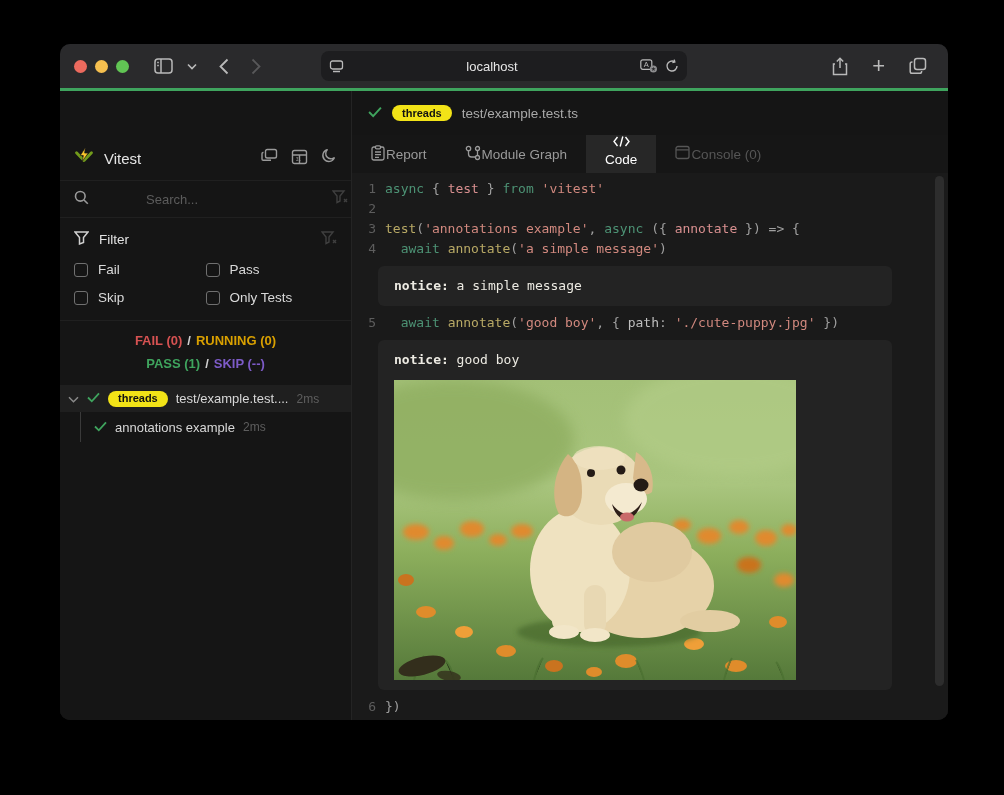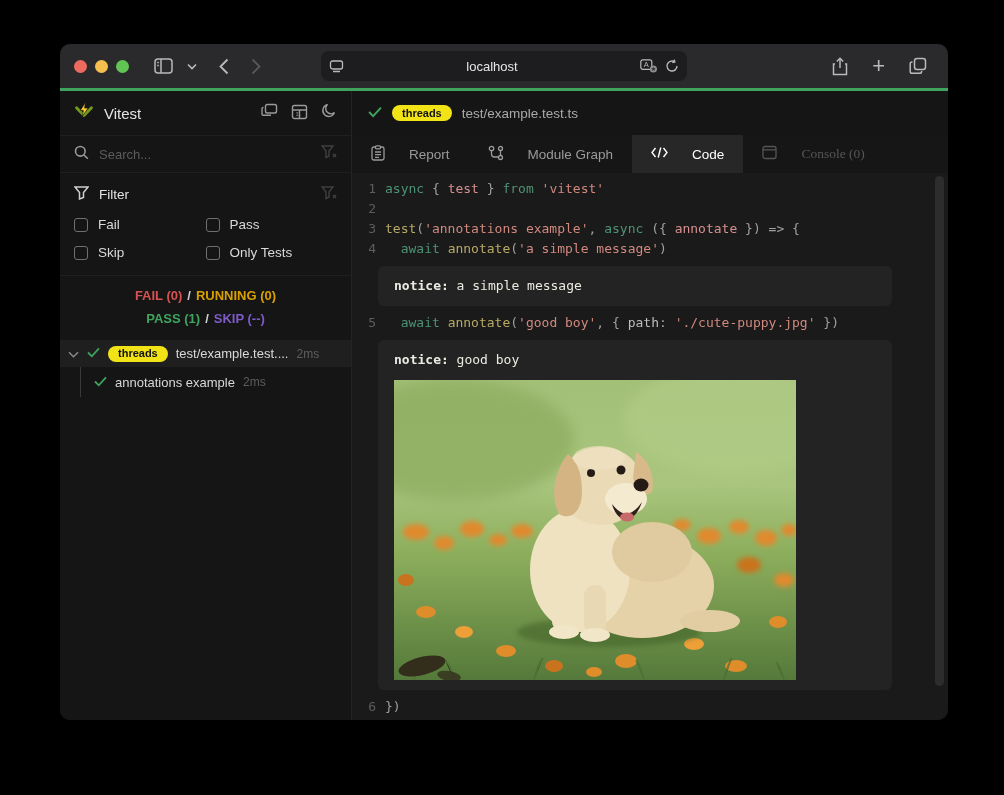--- a/index.html
+++ b/index.html
@@ -25,28 +25,28 @@
   .chrome-right { margin-left:auto; display:flex; align-items:center; gap:10px; }
 
   .progress { height:3px; background:var(--green,#2f9e44); }
 
   
   .app { display:flex; height:629px; background:#151515; }
   .sidebar { width:292px; border-right:1px solid #242424; display:flex; flex-direction:column; background:#151515; }
   .main { flex:1; display:flex; flex-direction:column; min-width:0; }
 
   
-  .sb-header { height:44px; display:flex; align-items:center; padding:0 14px; gap:10px; }
+  .sb-header { height:44px; display:flex; align-items:center; padding:0 14px; gap:10px;margin-top:45px; }
   .sb-title { color:#e4e4e4; font-size:15px; font-weight:500; }
   .sb-header-icons { margin-left:auto; display:flex; gap:13px; color:#9a9a9a; }
 
   .sb-search { height:38px; display:flex; align-items:center; gap:10px; padding:0 14px;
                border-top:1px solid #202020; border-bottom:1px solid #202020; }
   .sb-search input { flex:1; background:transparent; border:none; outline:none;
-                     color:#cfcfcf; font-size:13px; font-family:inherit; }
+                     color:#cfcfcf; font-size:13px; font-family:inherit;margin-left:47px; }
   .sb-search input::placeholder { color:#5c5c5c; }
   .dim-icon { color:#3f3f3f; }
 
   .sb-filter { padding:13px 14px 15px; border-bottom:1px solid #202020; }
   .filter-head { display:flex; align-items:center; gap:10px; color:#e3e3e3; font-size:13.5px; font-weight:400; }
   .filter-head .dim-icon { margin-left:auto; }
   .filter-grid { display:grid; grid-template-columns:1fr 1fr; row-gap:13px; margin-top:14px; }
   .chk { display:flex; align-items:center; gap:10px; color:#d9d9d9; font-size:13.5px; cursor:pointer; }
   .chk-box { width:14px; height:14px; border:1.4px solid #707070; border-radius:3px; background:transparent; }
 
@@ -64,24 +64,24 @@
   .tree-dur { color:#5e5e5e; font-size:12px; }
   .badge { background:var(--badge,#f2e317); color:#111; font-size:11px; font-weight:600;
            padding:2.5px 10px; border-radius:999px; line-height:1; }
   .indent-guide { width:1px; height:100%; background:#3a3a3a; margin:0 5px 0 12px; flex:none; }
 
   
   .main-header { height:44px; display:flex; align-items:center; gap:10px; padding:0 16px; }
   .main-file { color:#a9a9a9; font-size:13.5px; }
 
   .tabs { height:38px; display:flex; background:#161616; }
-  .tab { display:flex; align-items:center; gap:24px; padding:0 19px; font-size:13.5px;
+  .tab { display:flex; align-items:center; gap:1px; padding:0 19px; font-size:13.5px;
          color:#9a9a9a; cursor:pointer; }
-  .tab.active { background:#272727; color:#fff; }
-  .tab.disabled { color:#565656; cursor:default;font-family:Liberation Serif, serif; }
+  .tab.active { background:#272727; color:#fff;flex-direction:column; }
+  .tab.disabled { color:#565656; cursor:default; }
 
   
   .code { position:relative; flex:1; background:#1a1a1a; overflow:hidden;
           font-family:"DejaVu Sans Mono", monospace; font-size:13px; line-height:20px;
           padding-top:6px; }
   .cl { display:flex; }
   .ln { width:24px; flex:none; text-align:right; color:#5d5d5d; margin-right:9px; }
   .ct { white-space:pre; }
   .tk-kw { color:var(--kw,#4d9375); }
   .tk-fn { color:var(--fn,#b8a965); }

